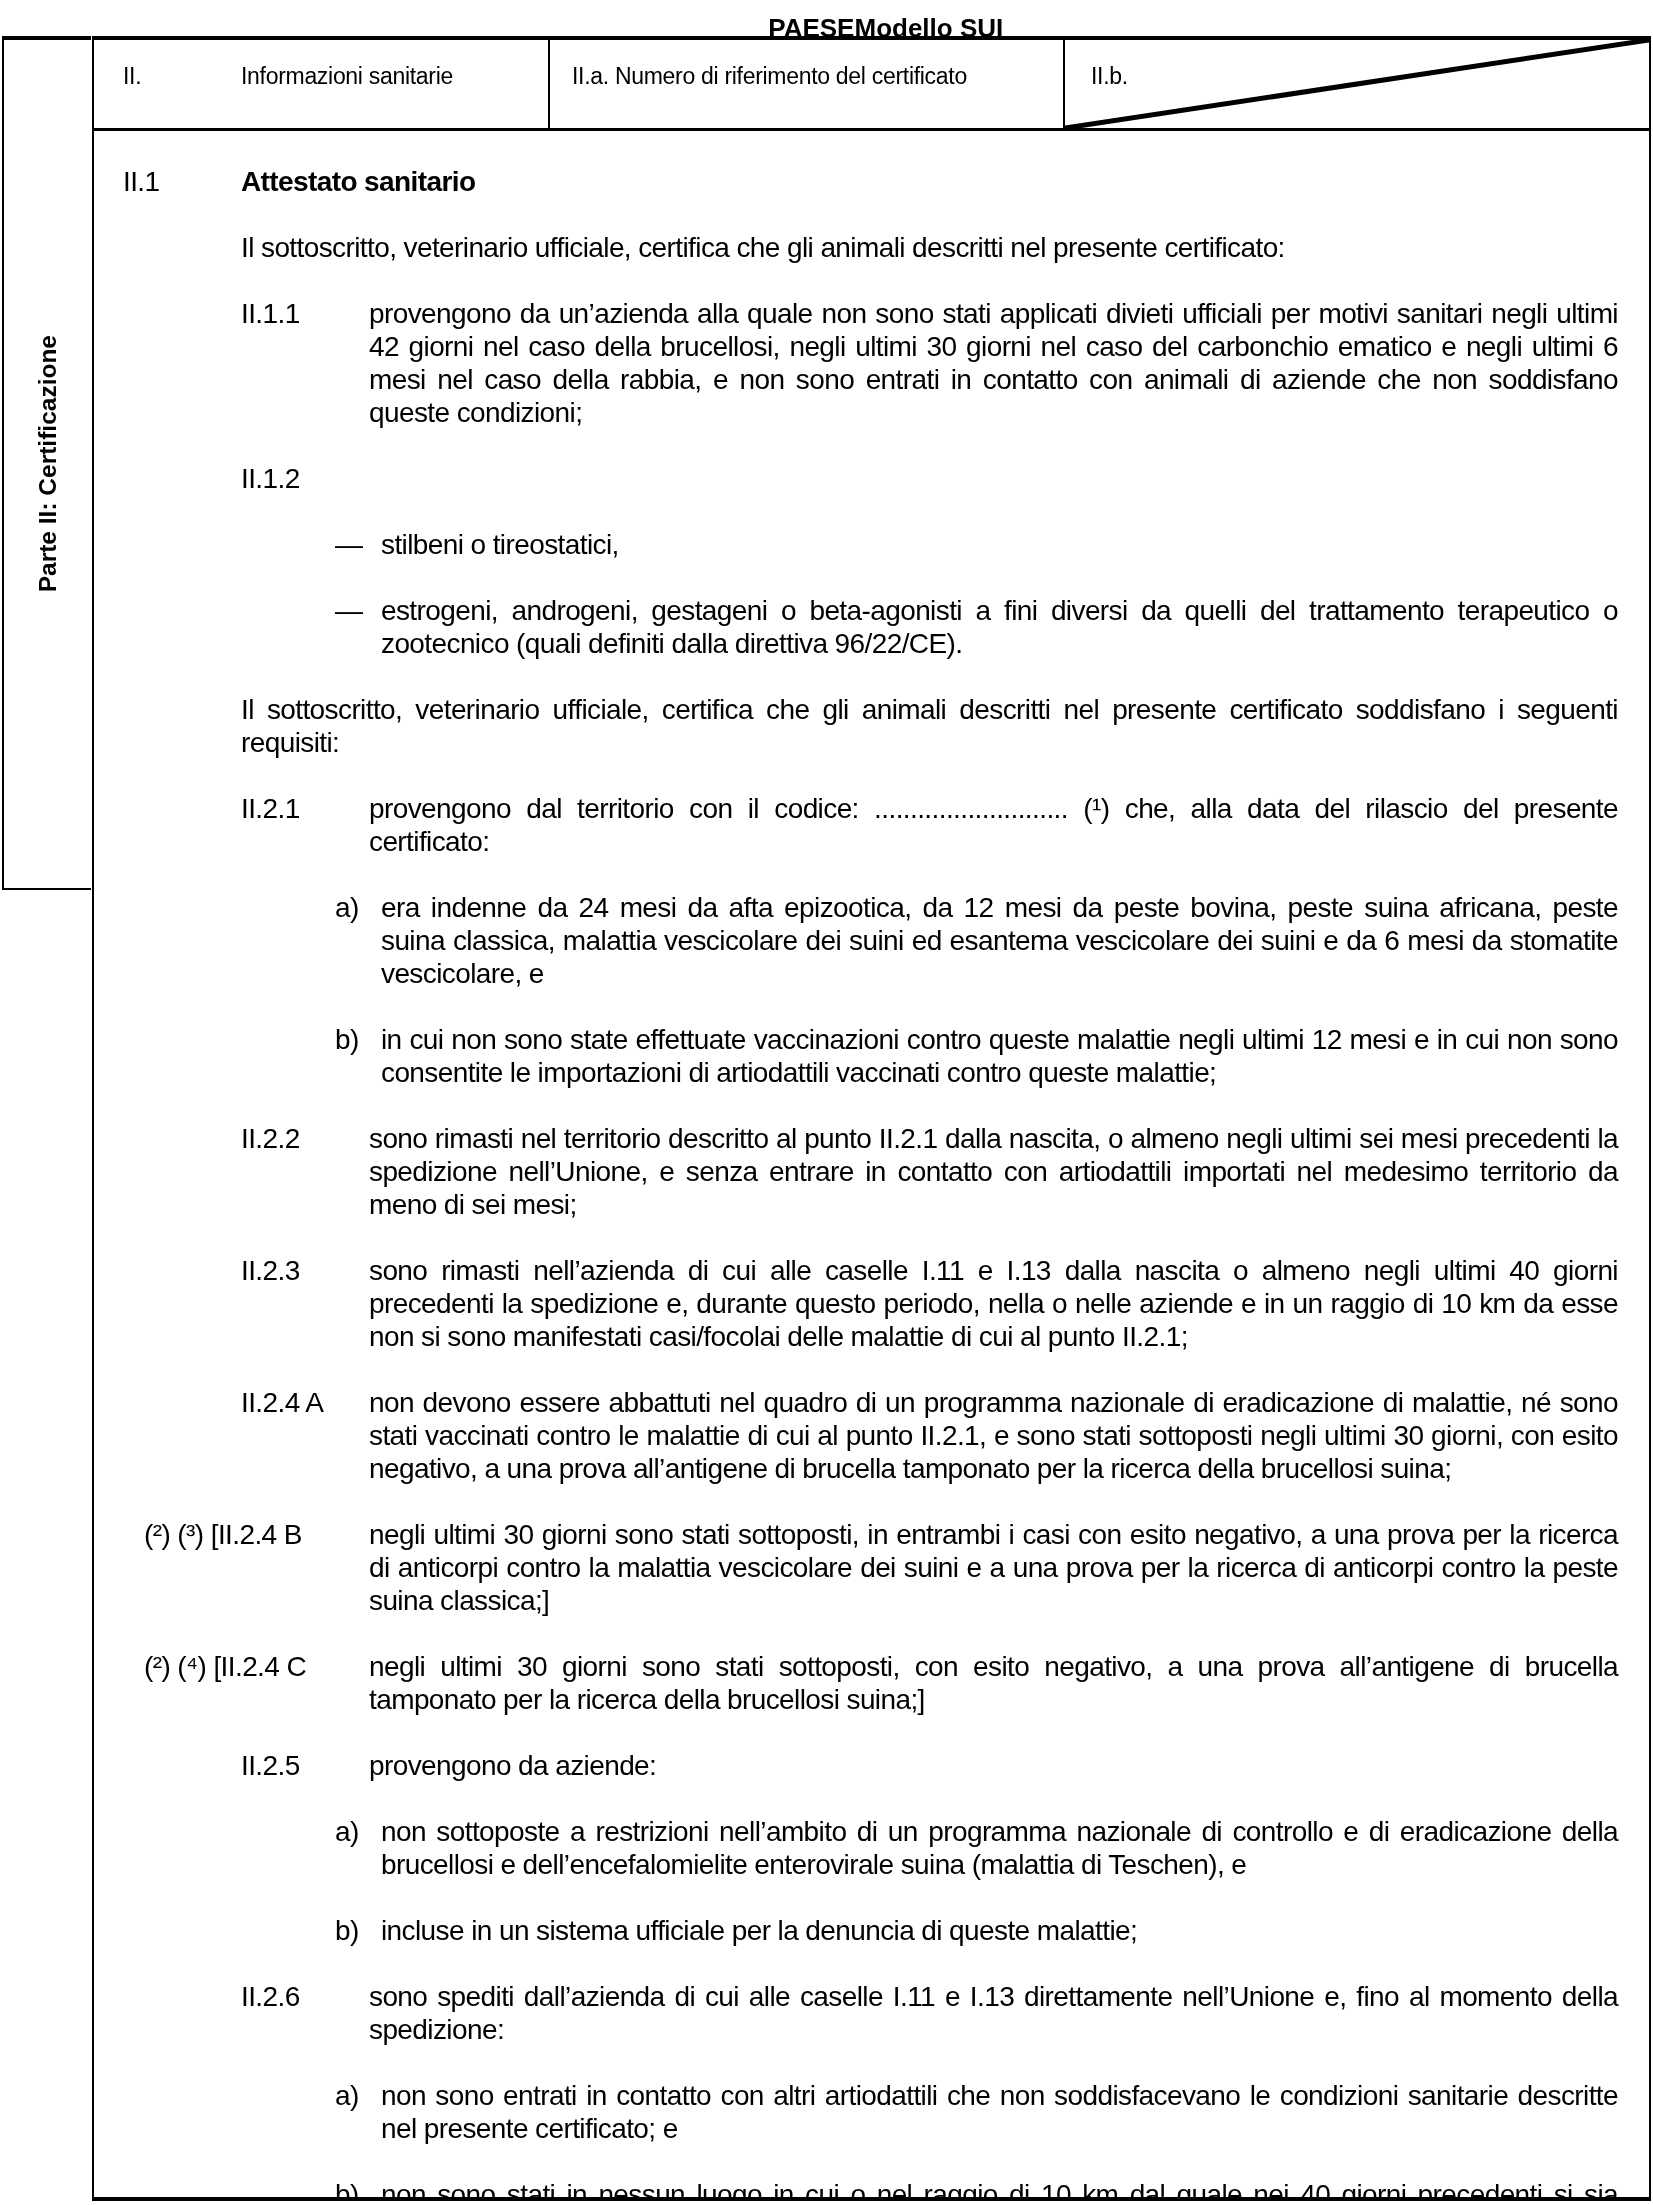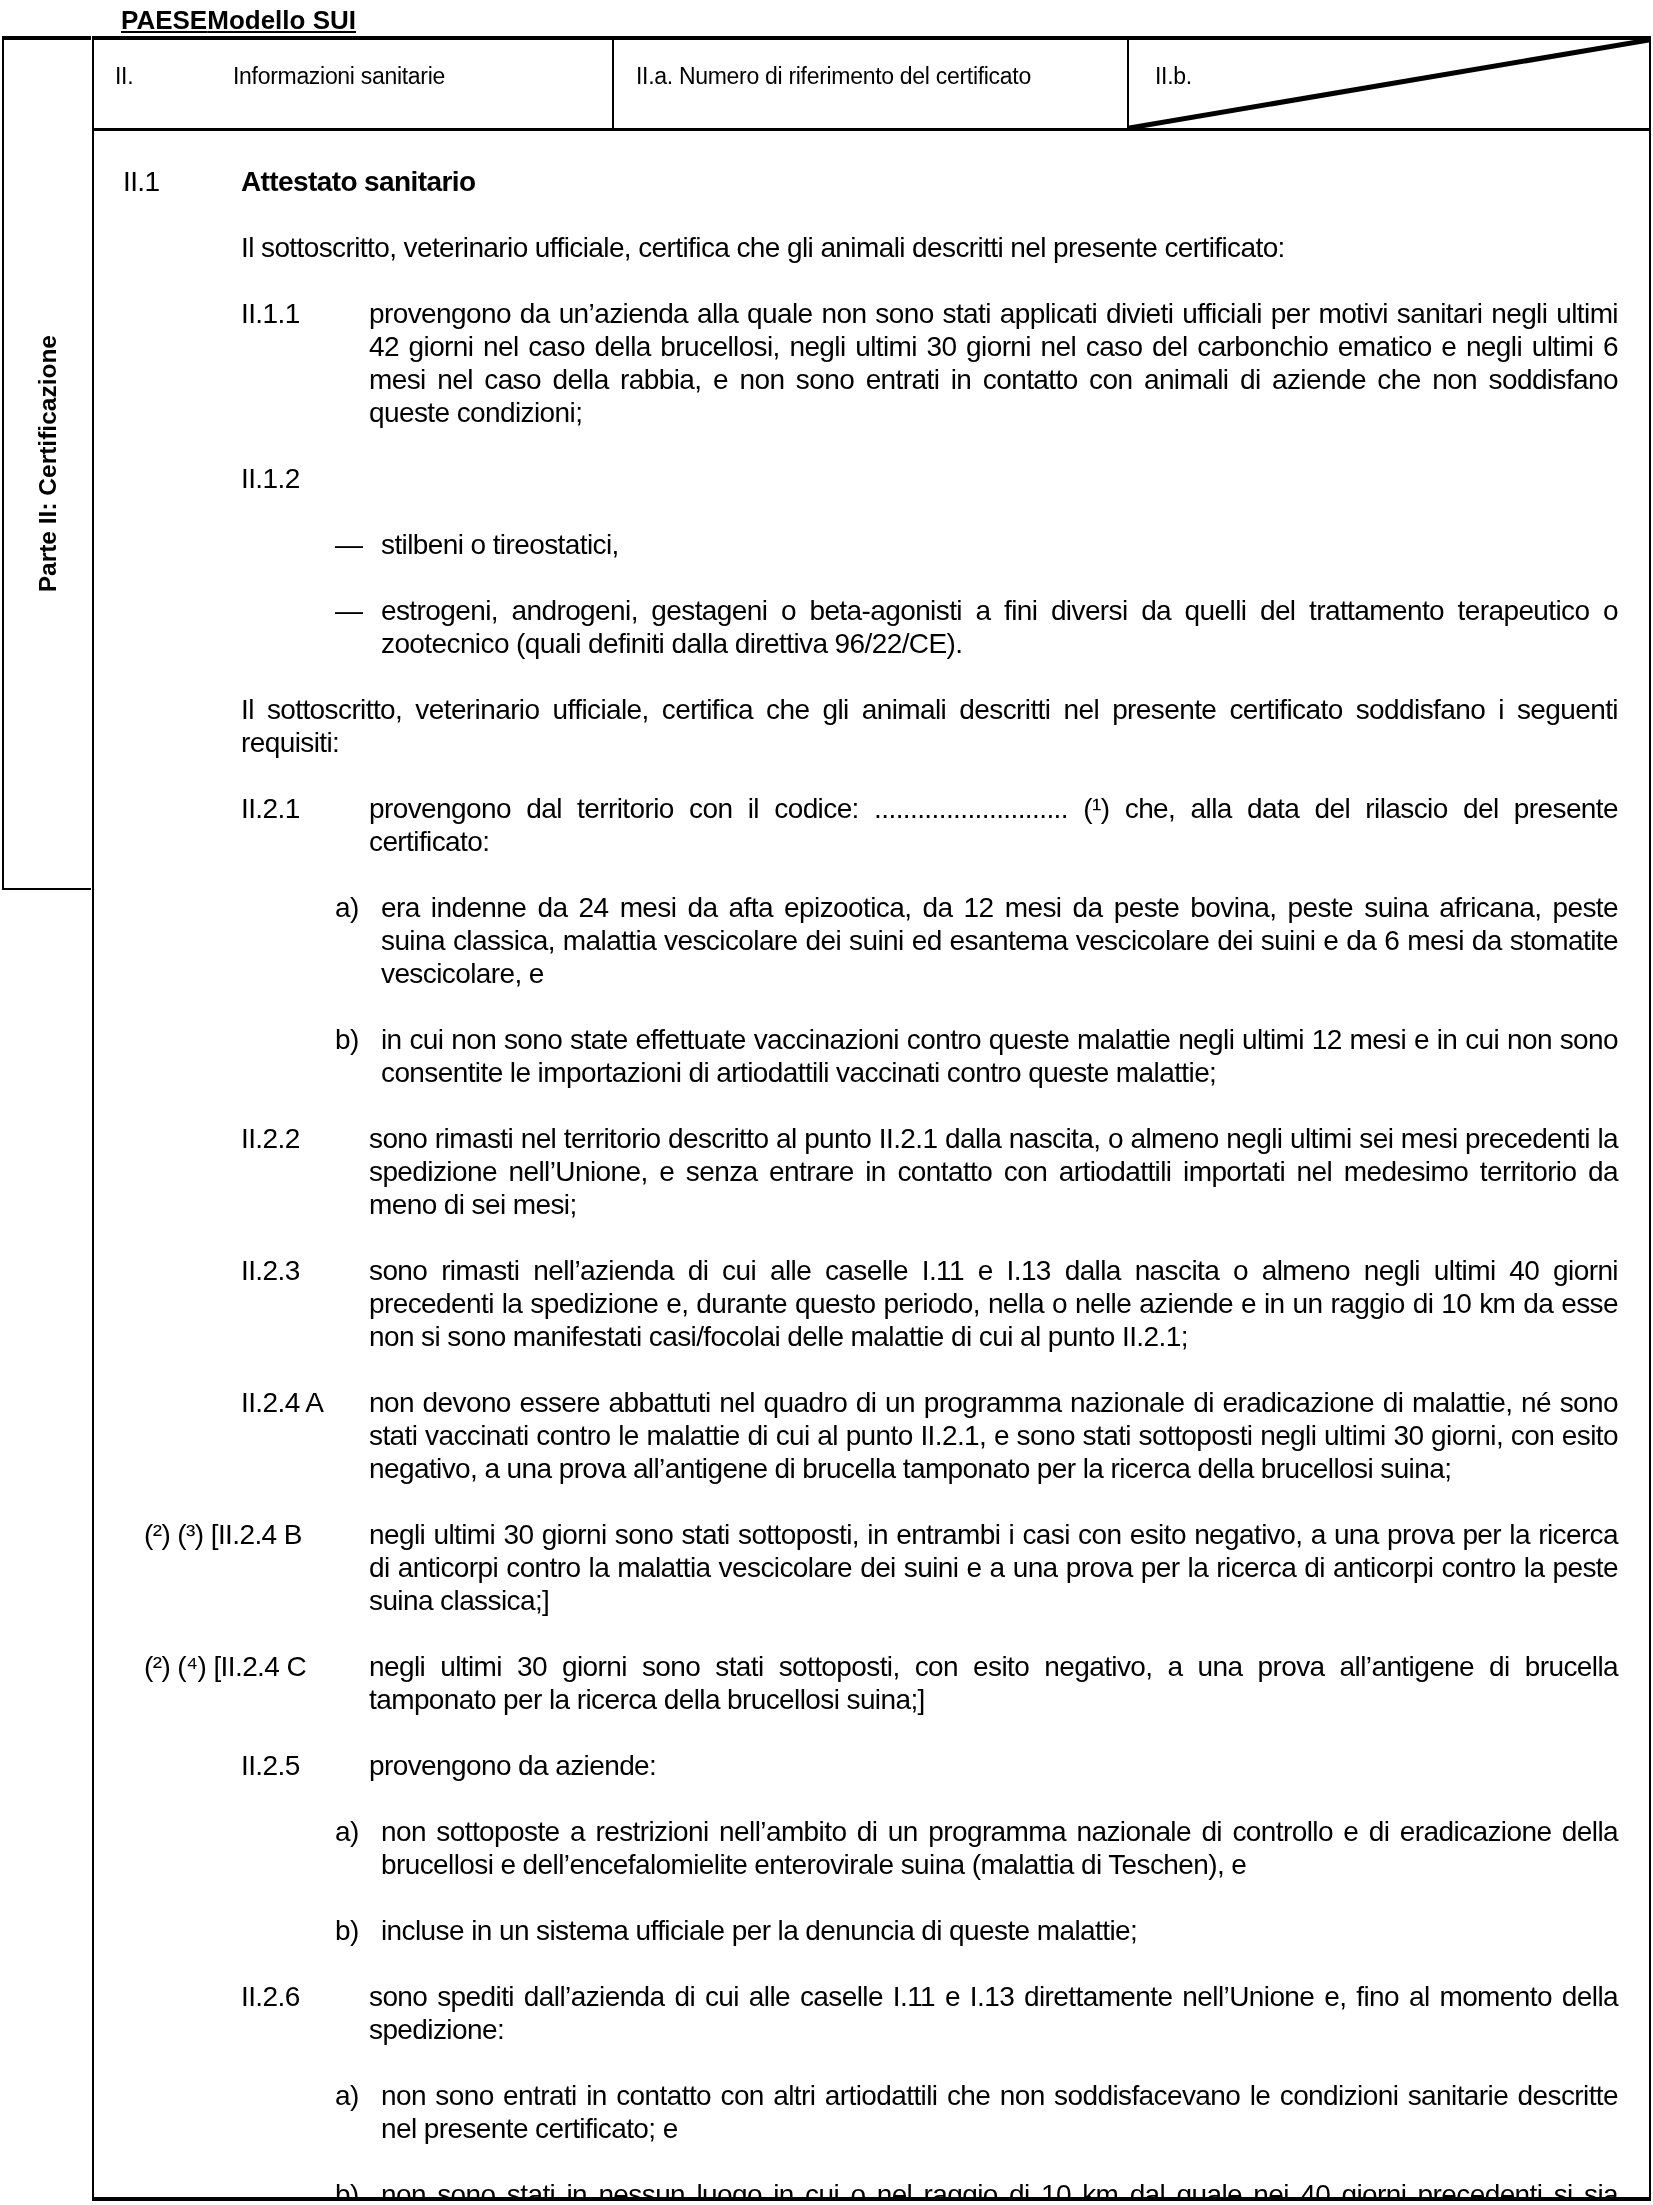--- a/index.html
+++ b/index.html
@@ -1,32 +1,32 @@
 <!DOCTYPE html>
 <html style="font-size:9.3px"><head>
 <meta charset="utf-8">
 <style>
   html,body{margin:0;padding:0;background:#e8e8e8;}
   .page{position:relative;width:1654px;height:2205px;background:#ffffff;color:#000;
         font-family:"Liberation Sans","DejaVu Sans",sans-serif;overflow:hidden;}
-  .topbar{position:absolute;top:4px;left:121px;right:3.5px;display:flex;
-          justify-content:flex-start;font-weight:bold;font-size:26px;line-height:33px;text-decoration:underline;}
+  .topbar{position:absolute;top:12px;left:121px;right:3.5px;display:flex;
+          justify-content:center;font-weight:bold;font-size:26px;line-height:33px;}
   
   .sidebar{position:absolute;left:2.3px;top:36px;width:89px;height:854px;box-sizing:border-box;
            border-left:2.3px solid #000;border-top:4.1px solid #000;border-bottom:2.3px solid #000;
            display:flex;align-items:center;justify-content:center;}
   .sidebar-text{writing-mode:vertical-rl;transform:rotate(180deg);
                 font-weight:bold;font-size:24.5px;white-space:nowrap;}
   
   .mainbox{position:absolute;left:92px;top:36px;width:1559px;height:2165px;box-sizing:border-box;
            border:2.3px solid #000;border-top:4.1px solid #000;border-bottom:4.1px solid #000;overflow:hidden;}
   .headrow{display:flex;height:88px;border-bottom:3.5px solid #000;box-sizing:content-box;
            font-size:23px;letter-spacing:-0.3px;}
   .hcell{box-sizing:border-box;padding-top:23px;}
-  .hc1{width:520px;border-right:2.3px solid #000;padding-left:21px;}
+  .hc1{width:456px;border-right:2.3px solid #000;padding-left:29px;}
   .hc1 .hnum{display:inline-block;width:118px;}
   .hc2{width:515px;border-right:2.3px solid #000;padding-left:22px;}
   .hc3{flex:1;position:relative;padding-left:26px;}
   .diag{position:absolute;left:0;top:0;width:100%;height:100%;display:block;}
   
   .content{padding:34px 31px 0 29px;font-size:28px;line-height:33px;letter-spacing:-0.6px;
            text-align:justify;}
   .r{display:flex;margin-top:33px;align-items:baseline;}
   .r.first{margin-top:0;}
   .r.gxl{margin-top:137px;}

